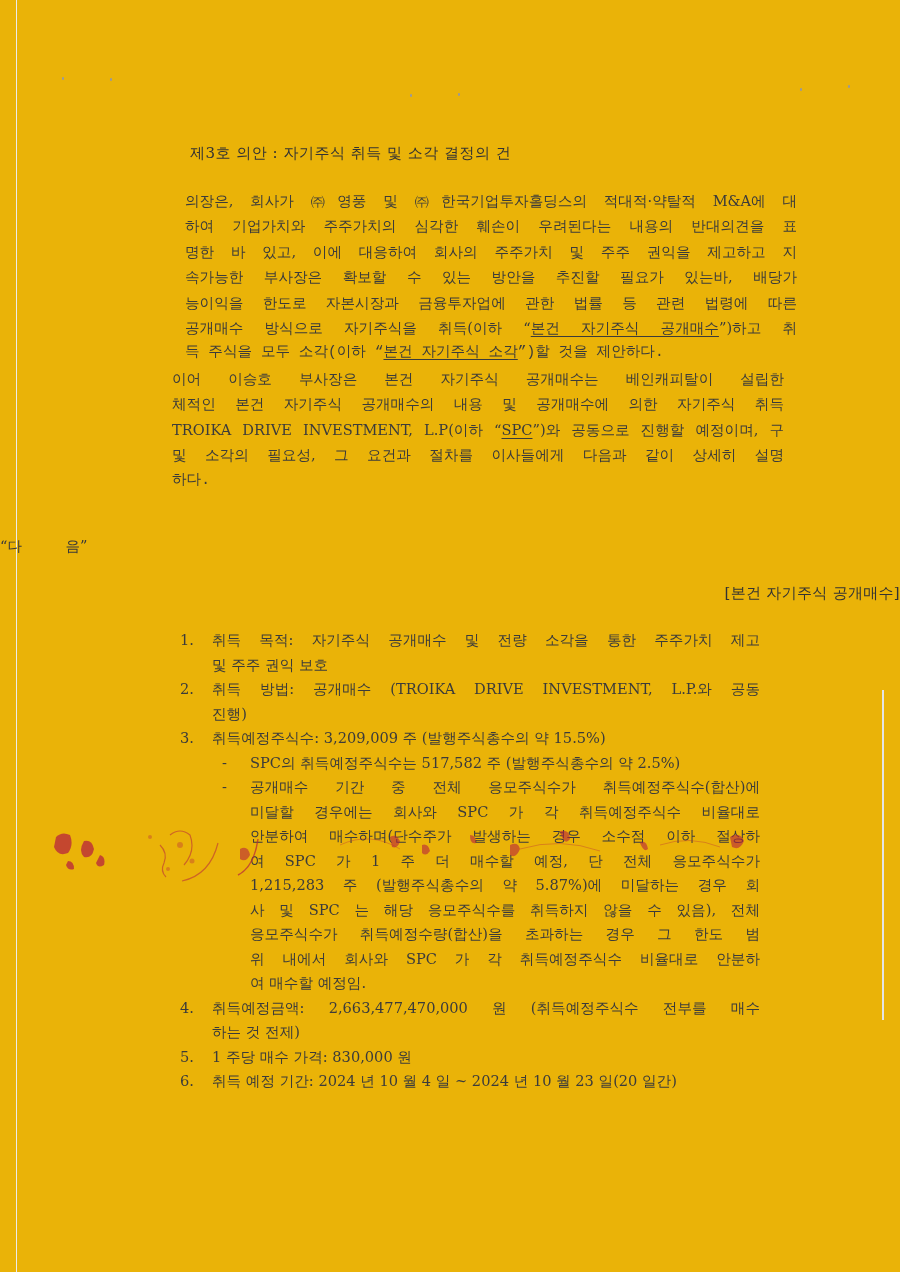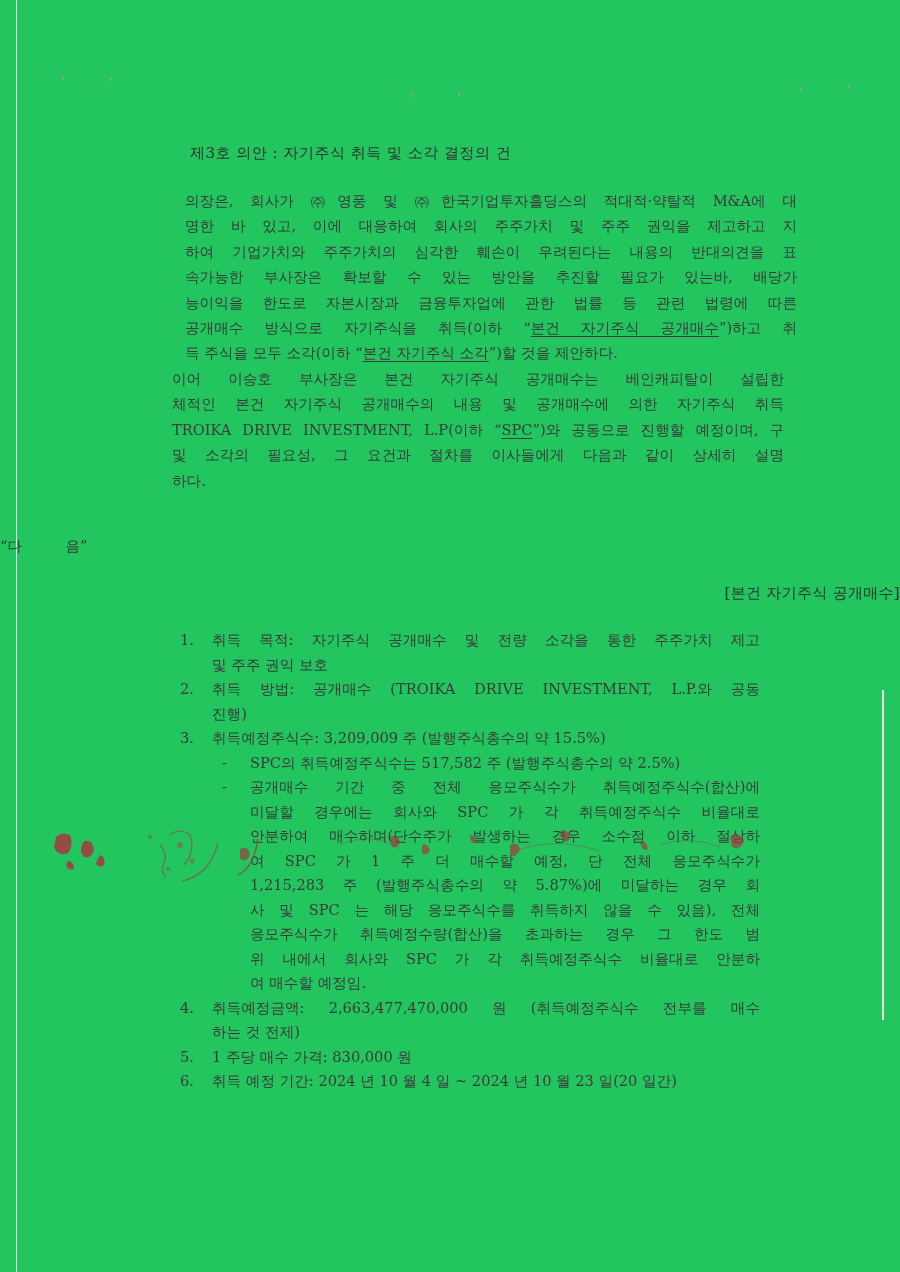--- a/index.html
+++ b/index.html
@@ -12,21 +12,21 @@
       height: 1272px;
       position: relative;
       overflow: hidden;
       font-family: "DejaVu Serif", "Liberation Serif", serif;
       color: #3a3a3a;
     }
     .page {
       position: absolute;
       left: 0; top: 0;
       width: 900px; height: 1272px;
-      background: #22c55e;
+      background: #eab308;
     }
     .edge-left {
       position: absolute;
       left: 16px; top: 0;
       width: 1px; height: 1272px;
       background: #ececec;
     }
     .edge-right {
       position: absolute;
       left: 882px; top: 690px;
@@ -57,20 +57,21 @@
     }
     .para .ln {
       display: block;
       white-space: nowrap;
       text-align: justify;
       text-align-last: justify;
       height: 25.4px;
     }
     .para .ln.last {
       text-align-last: left;
+      font-family: Liberation Mono, monospace;
     }
     .u { text-decoration: underline; text-underline-offset: 3px; }
     .center-mark {
       position: absolute;
       left: 0; width: 900px;
       font-size: 14.5px;
       color: #3a3a3a;
     }
     .sub-title {
       position: absolute;
@@ -132,22 +133,22 @@
   <div class="speck" style="left:110px;top:78px;"></div>
   <div class="speck" style="left:410px;top:94px;"></div>
   <div class="speck" style="left:458px;top:93px;"></div>
   <div class="speck" style="left:800px;top:88px;"></div>
   <div class="speck" style="left:848px;top:85px;"></div>
 
   <div class="title">제3호 의안 : 자기주식 취득 및 소각 결정의 건</div>
 
   <div class="para" style="top:188px;margin-left:39px;">
     <span class="ln">의장은, 회사가 ㈜영풍 및 ㈜한국기업투자홀딩스의 적대적·약탈적 M&amp;A에 대</span>
+    <span class="ln">하여 기업가치와 주주가치의 심각한 훼손이 우려된다는 내용의 반대의견을 표</span>
     <span class="ln">명한 바 있고, 이에 대응하여 회사의 주주가치 및 주주 권익을 제고하고 지</span>
-    <span class="ln">하여 기업가치와 주주가치의 심각한 훼손이 우려된다는 내용의 반대의견을 표</span>
     <span class="ln">속가능한 부사장은 확보할 수 있는 방안을 추진할 필요가 있는바, 배당가</span>
     <span class="ln">능이익을 한도로 자본시장과 금융투자업에 관한 법률 등 관련 법령에 따른</span>
     <span class="ln"><span>공개매수 방식으로 자기주식을 취득(이하 “</span><span class="u">본건 자기주식 공개매수</span><span>”)하고 취</span></span>
     <span class="ln last"><span>득 주식을 모두 소각(이하 “</span><span class="u">본건 자기주식 소각</span><span>”)할 것을 제안하다.</span></span>
   </div>
 
   <div class="para" style="top:366px;margin-left:26px;">
     <span class="ln">이어 이승호 부사장은 본건 자기주식 공개매수는 베인캐피탈이 설립한</span>
     <span class="ln">체적인 본건 자기주식 공개매수의 내용 및 공개매수에 의한 자기주식 취득</span>
     <span class="ln"><span>TROIKA DRIVE INVESTMENT, L.P(이하 “</span><span class="u">SPC</span><span>”)와 공동으로 진행할 예정이며, 구</span></span>

